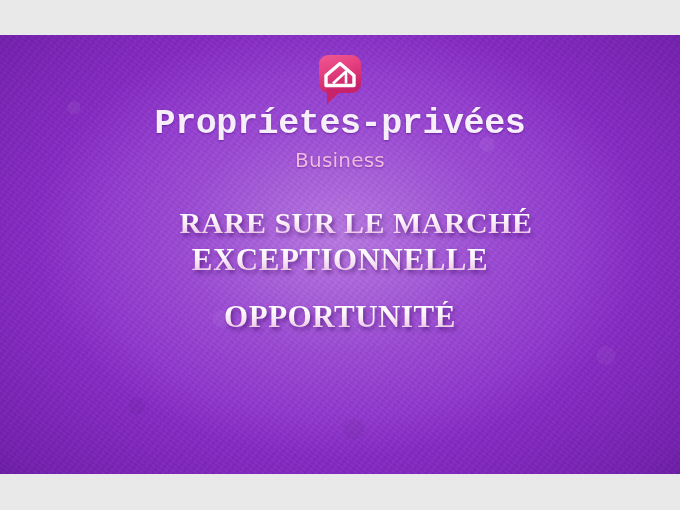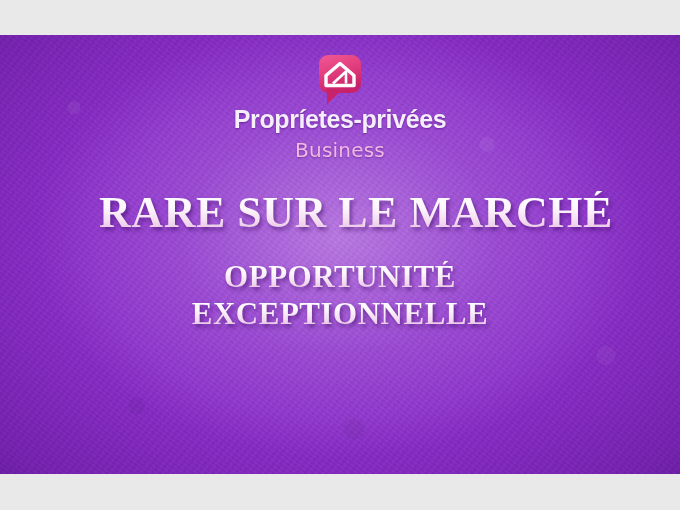--- a/index.html
+++ b/index.html
@@ -99,22 +99,22 @@
 
   .logo-mark {
     display: block;
     margin: 0 auto 3px auto;
     width: 46px;
     height: 50px;
   }
 
   .brand-name {
     display: block;
-    font-family: Liberation Sans, sans-serif;
-    font-size: 25px;
+    font-family: Liberation Mono, monospace;
+    font-size: 35px;
     font-weight: bold;
     letter-spacing: -0.4px;
     color: #f6eefb;
     text-shadow: 0 1px 2px rgba(70,10,115,0.55);
     line-height: 1.0;
   }
 
   .brand-sub {
     display: block;
     font-family: "DejaVu Sans", sans-serif;
@@ -145,21 +145,21 @@
         #ffffff 0%, #fdf6fd 38%, #f3dcf0 68%, #e9c4e6 88%, #e2b6e0 100%);
     -webkit-background-clip: text;
     background-clip: text;
     -webkit-text-fill-color: transparent;
     filter: drop-shadow(2px 3px 2px rgba(58,8,96,0.55));
     line-height: 1.0;
     white-space: nowrap;
   }
 
   .hl-1 { font-size: 40px; letter-spacing: 0.5px; }
-  .hl-2 { font-size: 44px; letter-spacing: 0.5px; margin-top: 28px; padding-left: 32px; }
+  .hl-2 { font-size: 30px; letter-spacing: 0.5px; margin-top: 45px; padding-left: 32px; }
   .hl-3 { font-size: 31px; letter-spacing: 0.5px; margin-top: 26px; }
   .hl-4 { font-size: 31px; letter-spacing: 0.5px; margin-top: 6px; }
 </style>
 </head>
 <body>
 
 <div id="slide">
 
   <div class="band band-top"></div>
 
@@ -185,22 +185,22 @@
 
           <path d="M16 29.5 L29 17.5 L29 29.5" fill="none" stroke="#ffffff" stroke-width="2.6" stroke-linejoin="round"></path>
         </svg>
 
         <span class="brand-name">Propríetes-privées</span>
         <span class="brand-sub">Business</span>
       </div>
 
       <div id="headlines">
         <span class="hl hl-2">RARE SUR LE MARCHÉ</span>
+        <span class="hl hl-4">EXCEPTIONNELLE</span>
         <span class="hl hl-3">OPPORTUNITÉ</span>
-        <span class="hl hl-4">EXCEPTIONNELLE</span>
       </div>
 
     </div>
   </div>
 
   <div class="band band-bottom"></div>
 
 </div>
 
 </body></html>

